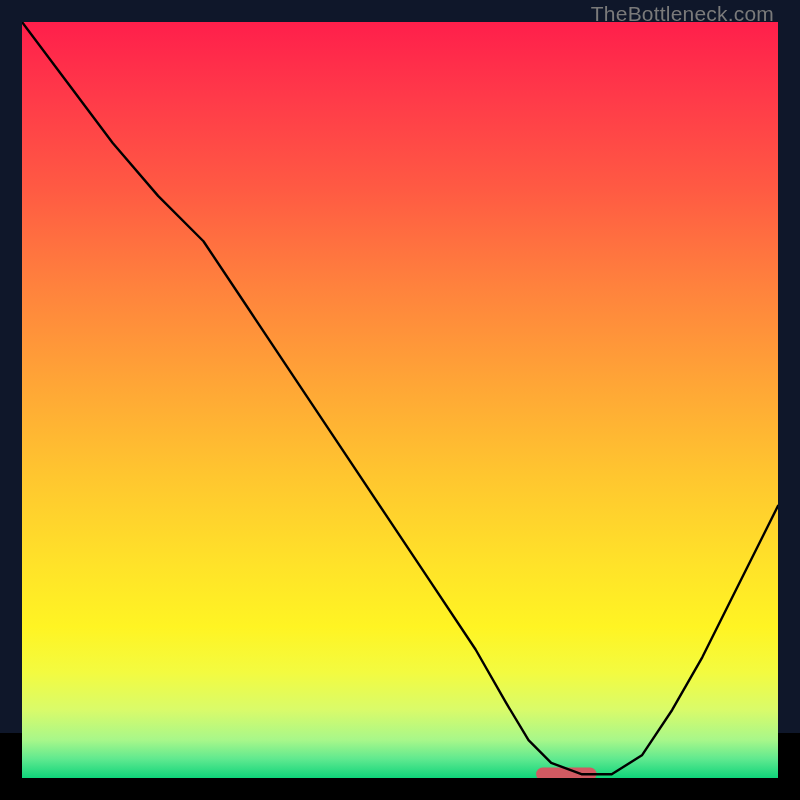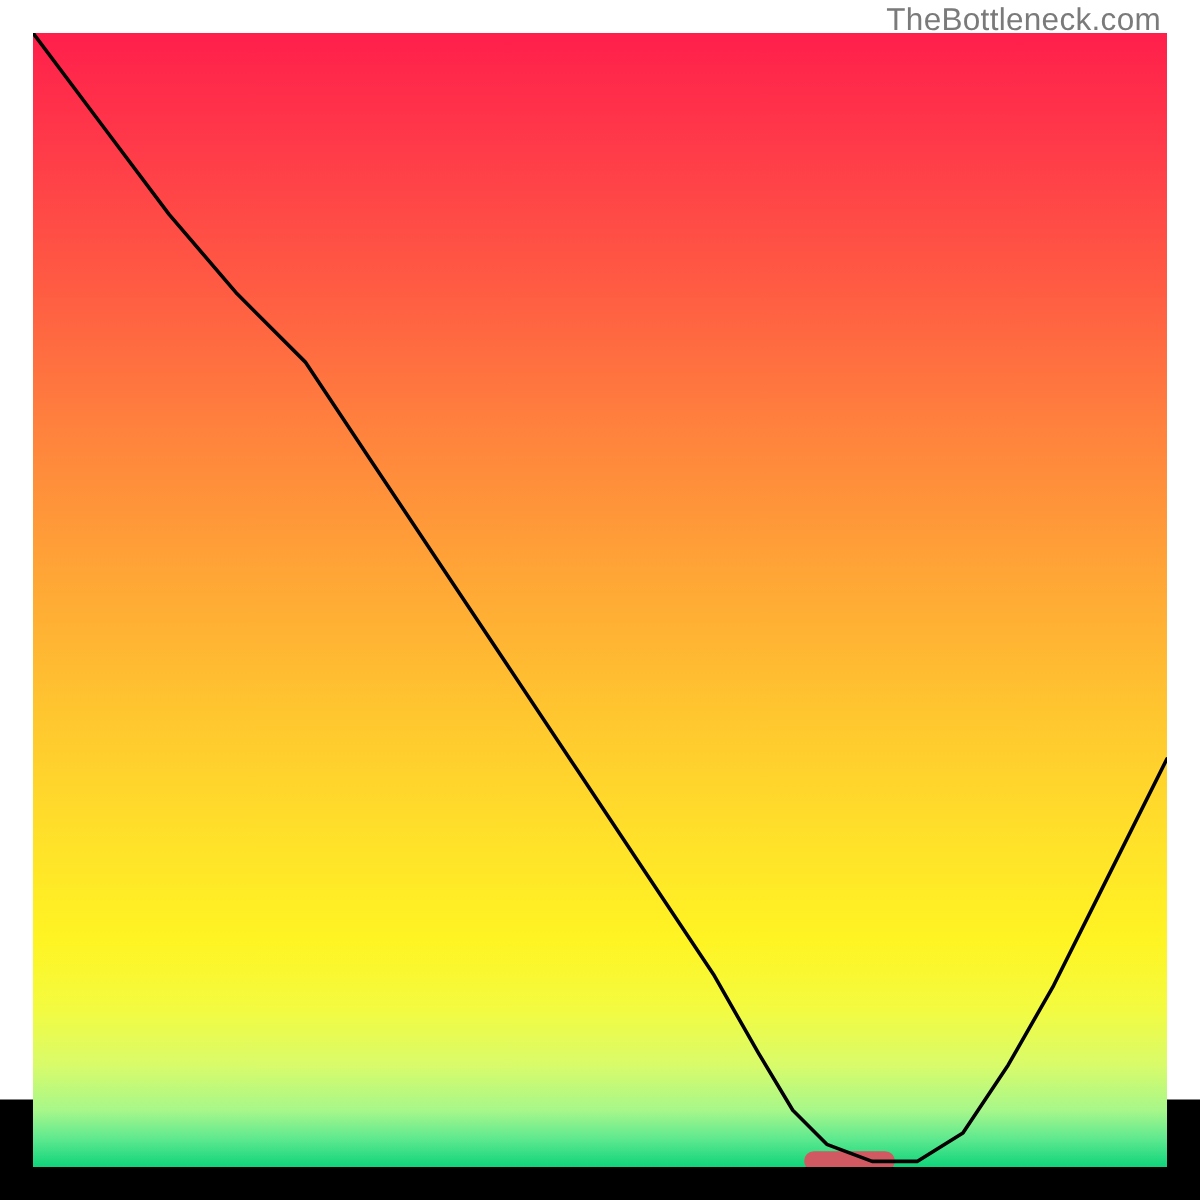--- a/index.html
+++ b/index.html
@@ -8,21 +8,21 @@
     width: 800px;
     height: 800px;
     background: #000;
     font-family: Arial, Helvetica, sans-serif;
     overflow: hidden;
   }
   .frame {
     position: relative;
     width: 800px;
     height: 733px;
-    background: #ffffff;
+    background: #0f172a;
   }
   .plot-area {
     position: absolute;
     left: 22px;
     top: 22px;
     width: 756px;
     height: 756px;
     overflow: hidden;
   }
   .watermark {

